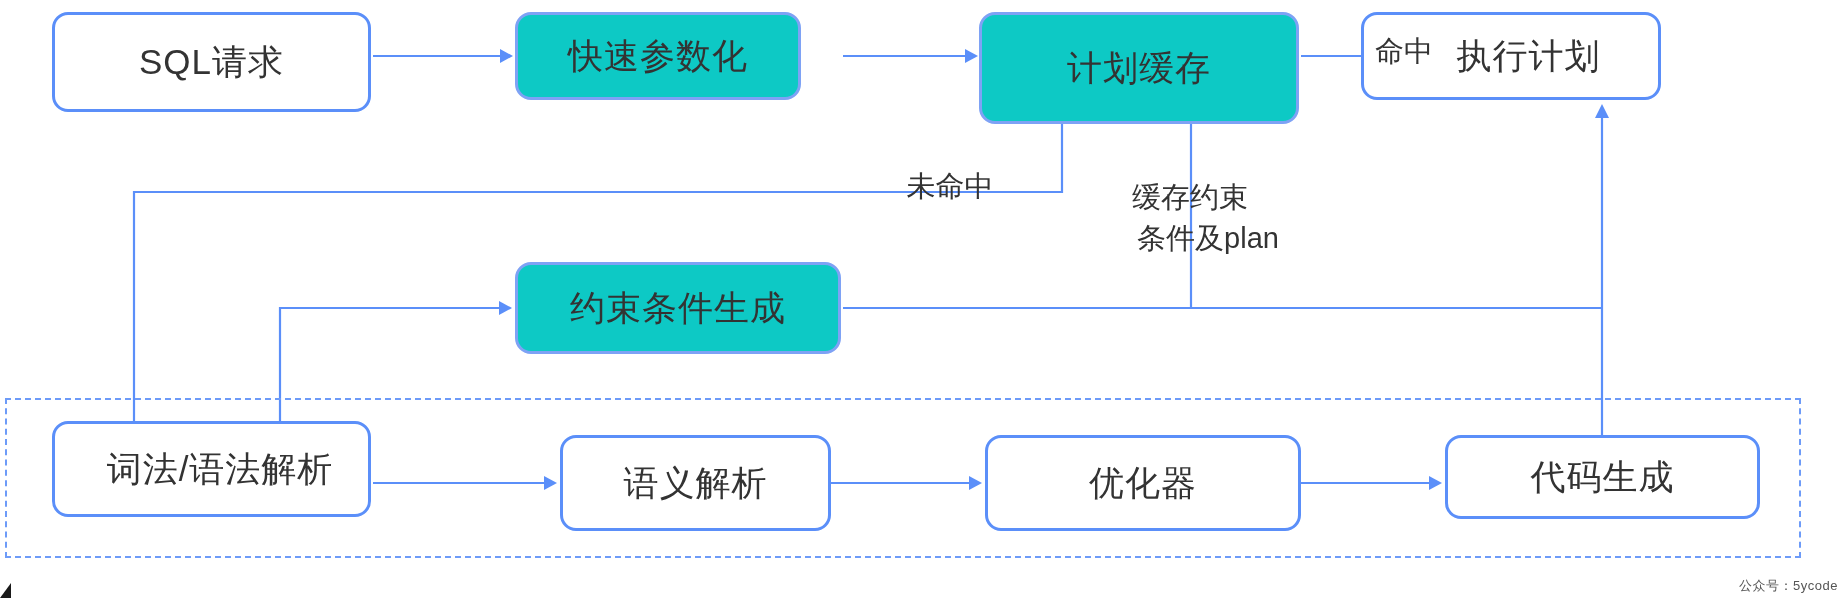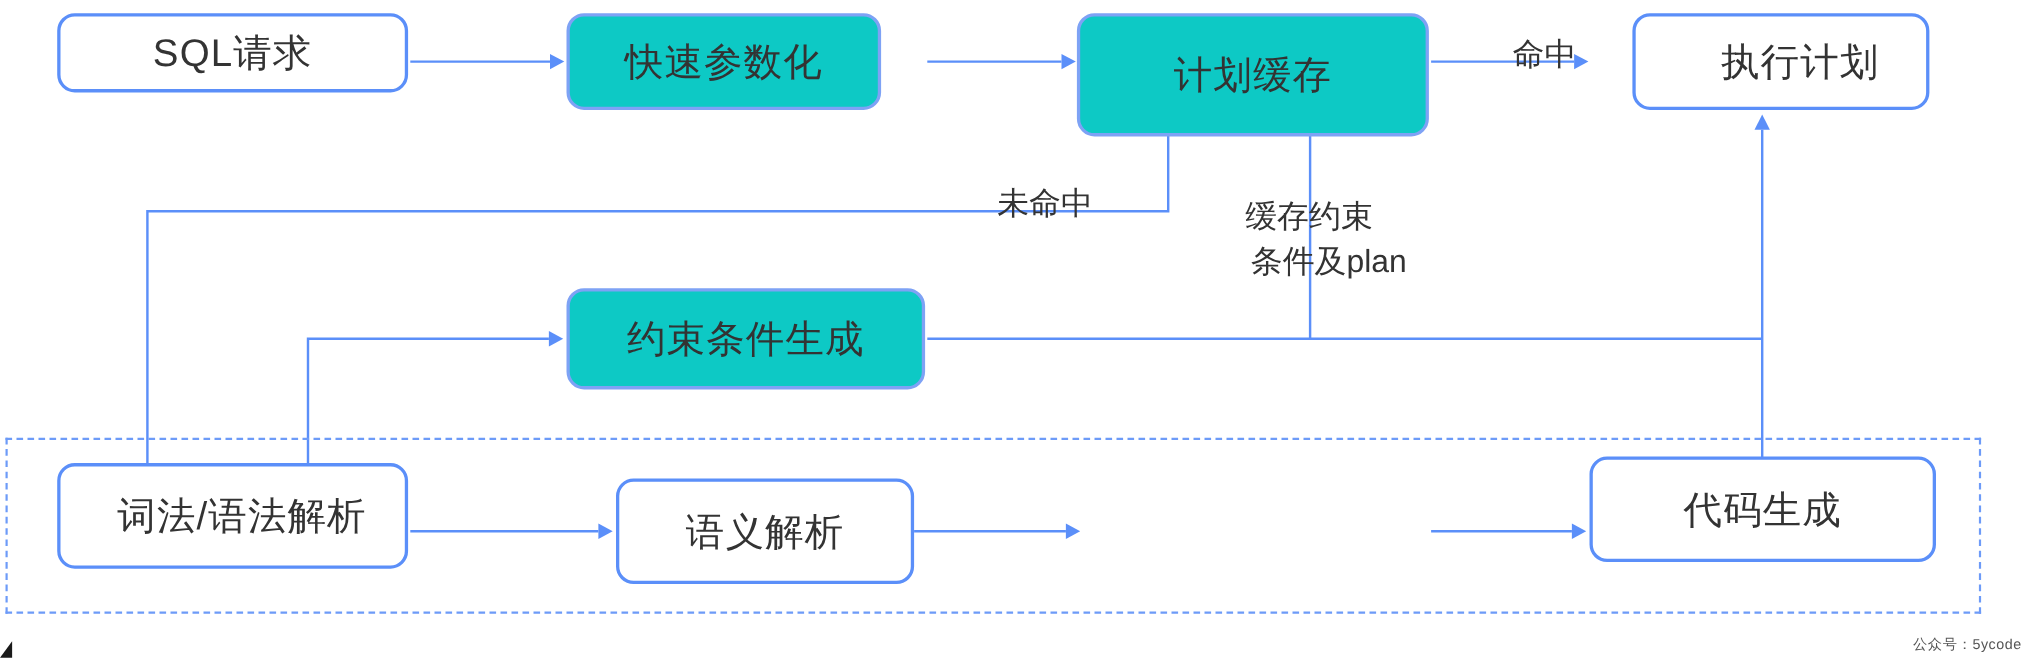--- a/index.html
+++ b/index.html
@@ -66,36 +66,37 @@
       <polygon points="544,476 557,483 544,490"></polygon>
       <polygon points="969,476 982,483 969,490"></polygon>
       <polygon points="1429,476 1442,483 1429,490"></polygon>
 
       <polygon points="0,598 11,583 11,598" fill="#1a1a1a"></polygon>
     </g>
   </svg>
 
   <div class="dashed-box"></div>
 
-  <div class="node" style="left:52px;top:12px;width:319px;height:72px;">SQL请求</div>
+  <div class="node" style="left:52px;top:12px;width:319px;height:100px;">SQL请求</div>
 
   <div class="node teal" style="left:515px;top:12px;width:286px;height:88px;">快速参数化</div>
 
   <div class="node teal" style="left:979px;top:12px;width:320px;height:112px;">计划缓存</div>
 
-  <div class="node" style="left:1484px;top:12px;width:270px;height:88px;padding-left:35px;">执行计划</div>
+  <div class="node" style="left:1361px;top:12px;width:300px;height:88px;padding-left:35px;">执行计划</div>
 
   <div class="node teal" style="left:515px;top:262px;width:326px;height:92px;text-align:right;">约束条件生成</div>
 
   <div class="node" style="left:52px;top:421px;width:319px;height:96px;padding-left:17px;">词法/语法解析</div>
 
   <div class="node" style="left:560px;top:435px;width:271px;height:96px;">语义解析</div>
 
+  <div class="node" style="left:985px;top:435px;width:316px;height:96px;">优化器</div>
 
-  <div class="node" style="left:1445px;top:415px;width:315px;height:96px;">代码生成</div>
+  <div class="node" style="left:1445px;top:435px;width:315px;height:84px;">代码生成</div>
 
   <div class="edge-label" style="left:1404px;top:51px;">命中</div>
 
   <div class="edge-label" style="left:950px;top:186px;">未命中</div>
 
   <div class="edge-label two-line" style="left:1190px;top:218px;">
     <span style="display:block;">缓存约束</span>
     <span style="display:block;margin-left:36px;">条件及plan</span>
   </div>
 

